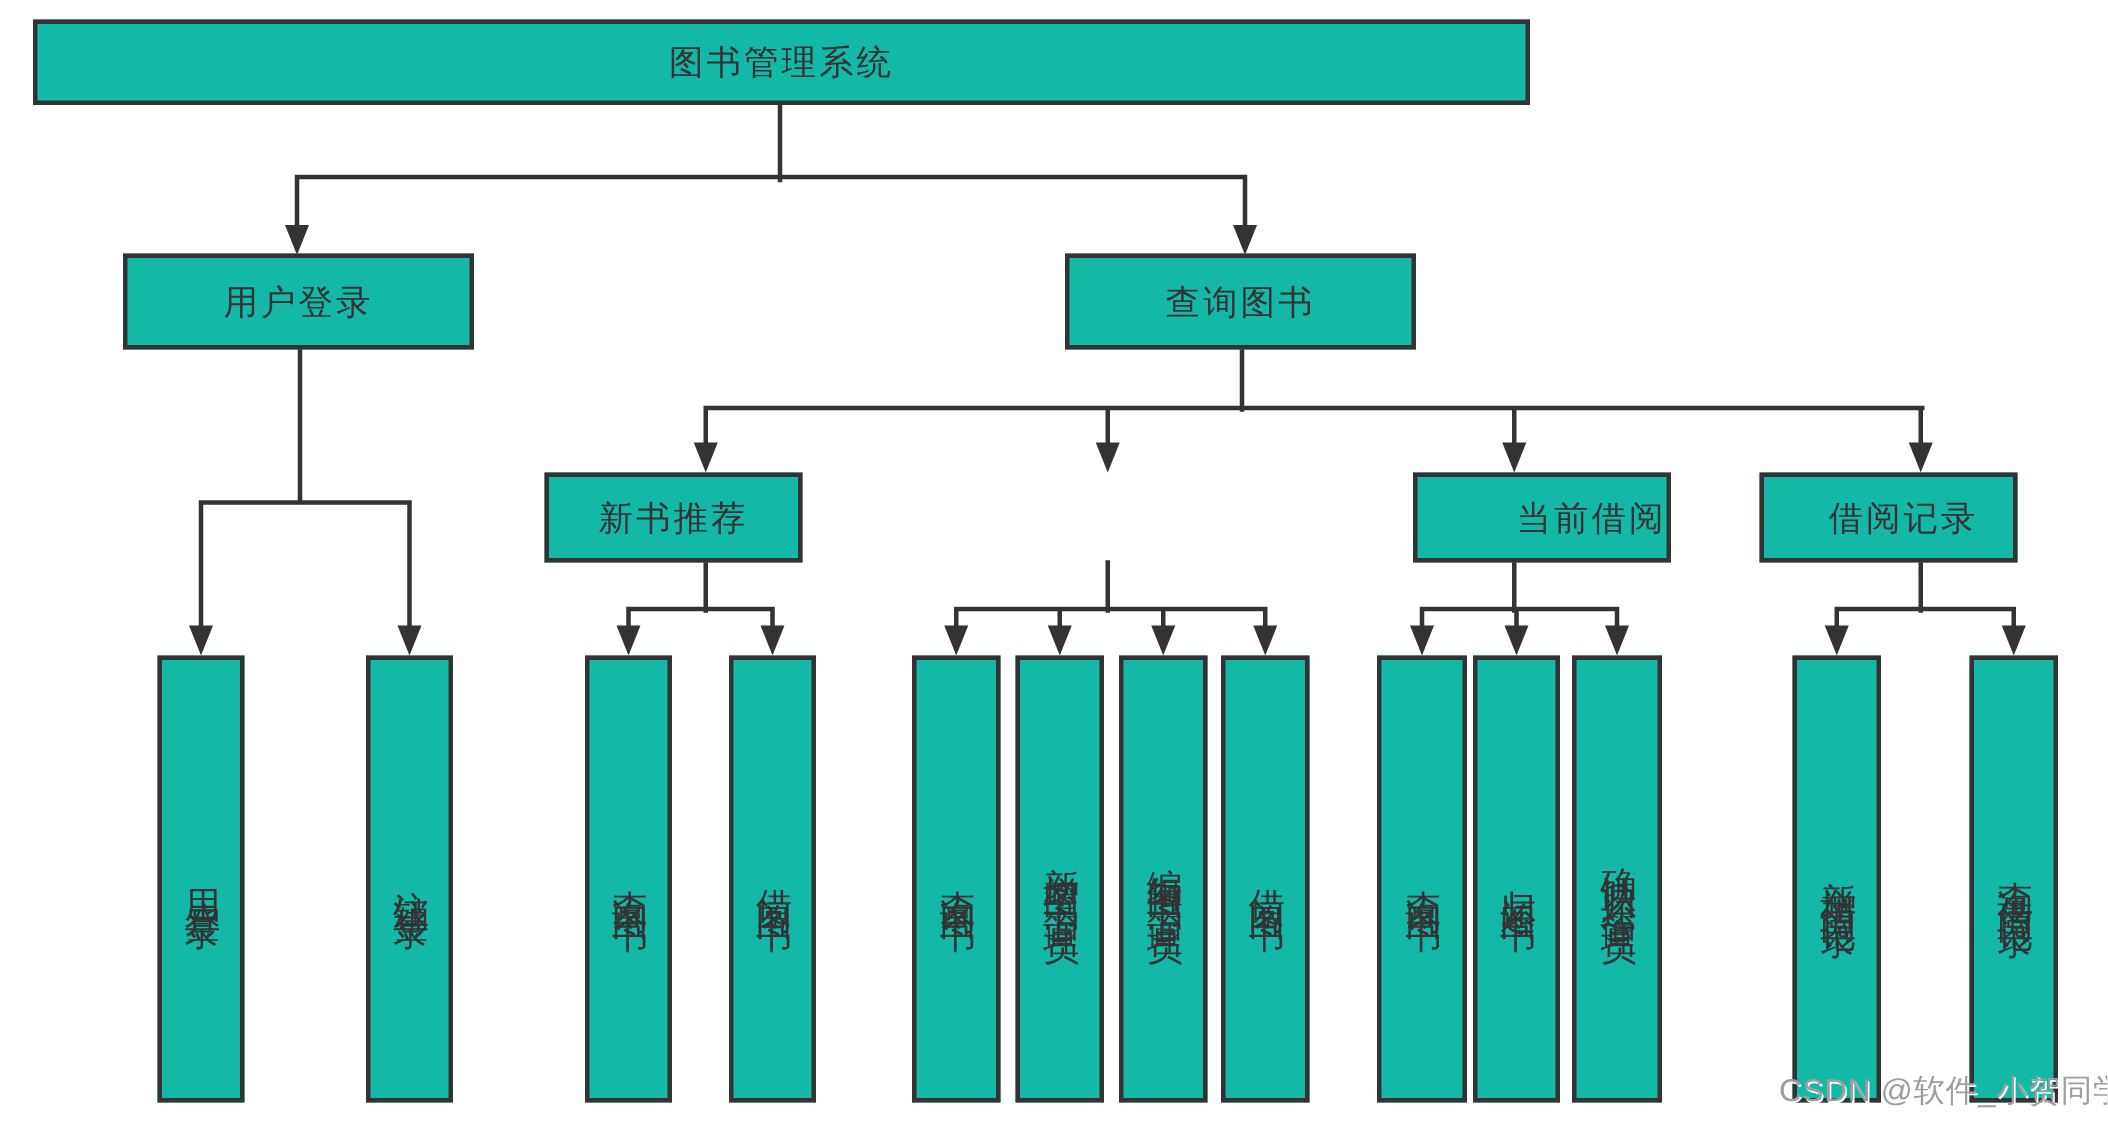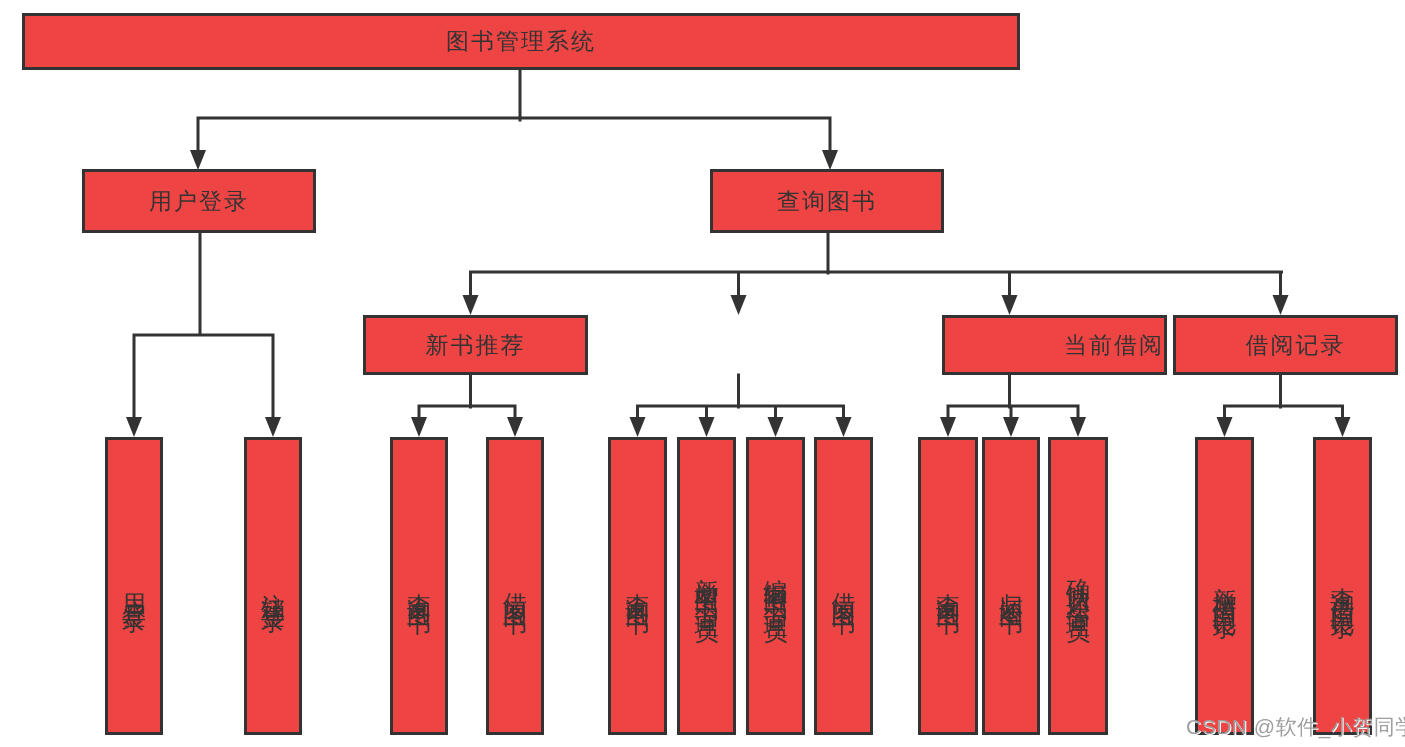--- a/index.html
+++ b/index.html
@@ -22,38 +22,38 @@
   }
   svg.connectors {
     position: absolute;
     left: 0; top: 0;
     width: 1405px; height: 747px;
     pointer-events: none;
   }
   .box {
     position: absolute;
     border: 3px solid var(--border);
-    background: #ef4444;
+    background: #14b8a6;
     display: flex;
     align-items: center;
     justify-content: center;
   }
   .h-label {
     font-size: 23px;
     letter-spacing: 2px;
     color: var(--text);
     white-space: nowrap;
   }
   
   .root-box   { left: 22px;  top: 13px;  width: 998px; height: 57px; }
   
   .l2-a       { left: 82px;  top: 169px; width: 234px; height: 64px; }
   .l2-b       { left: 710px; top: 169px; width: 234px; height: 64px; }
   
-  .l3         { top: 315px; width: 225px; height: 60px; }
+  .l3         { top: 315px; width: 172px; height: 60px; }
   .l3-1 { left: 363px; }
   .l3-2 { left: 631px; }
   .l3-3 { left: 942px; justify-content: flex-end; }
   .l3-4 { left: 1173px; padding-left: 20px; }
   
   .leaf {
     top: 437px;
     height: 298px;
     width: 58px;
   }

